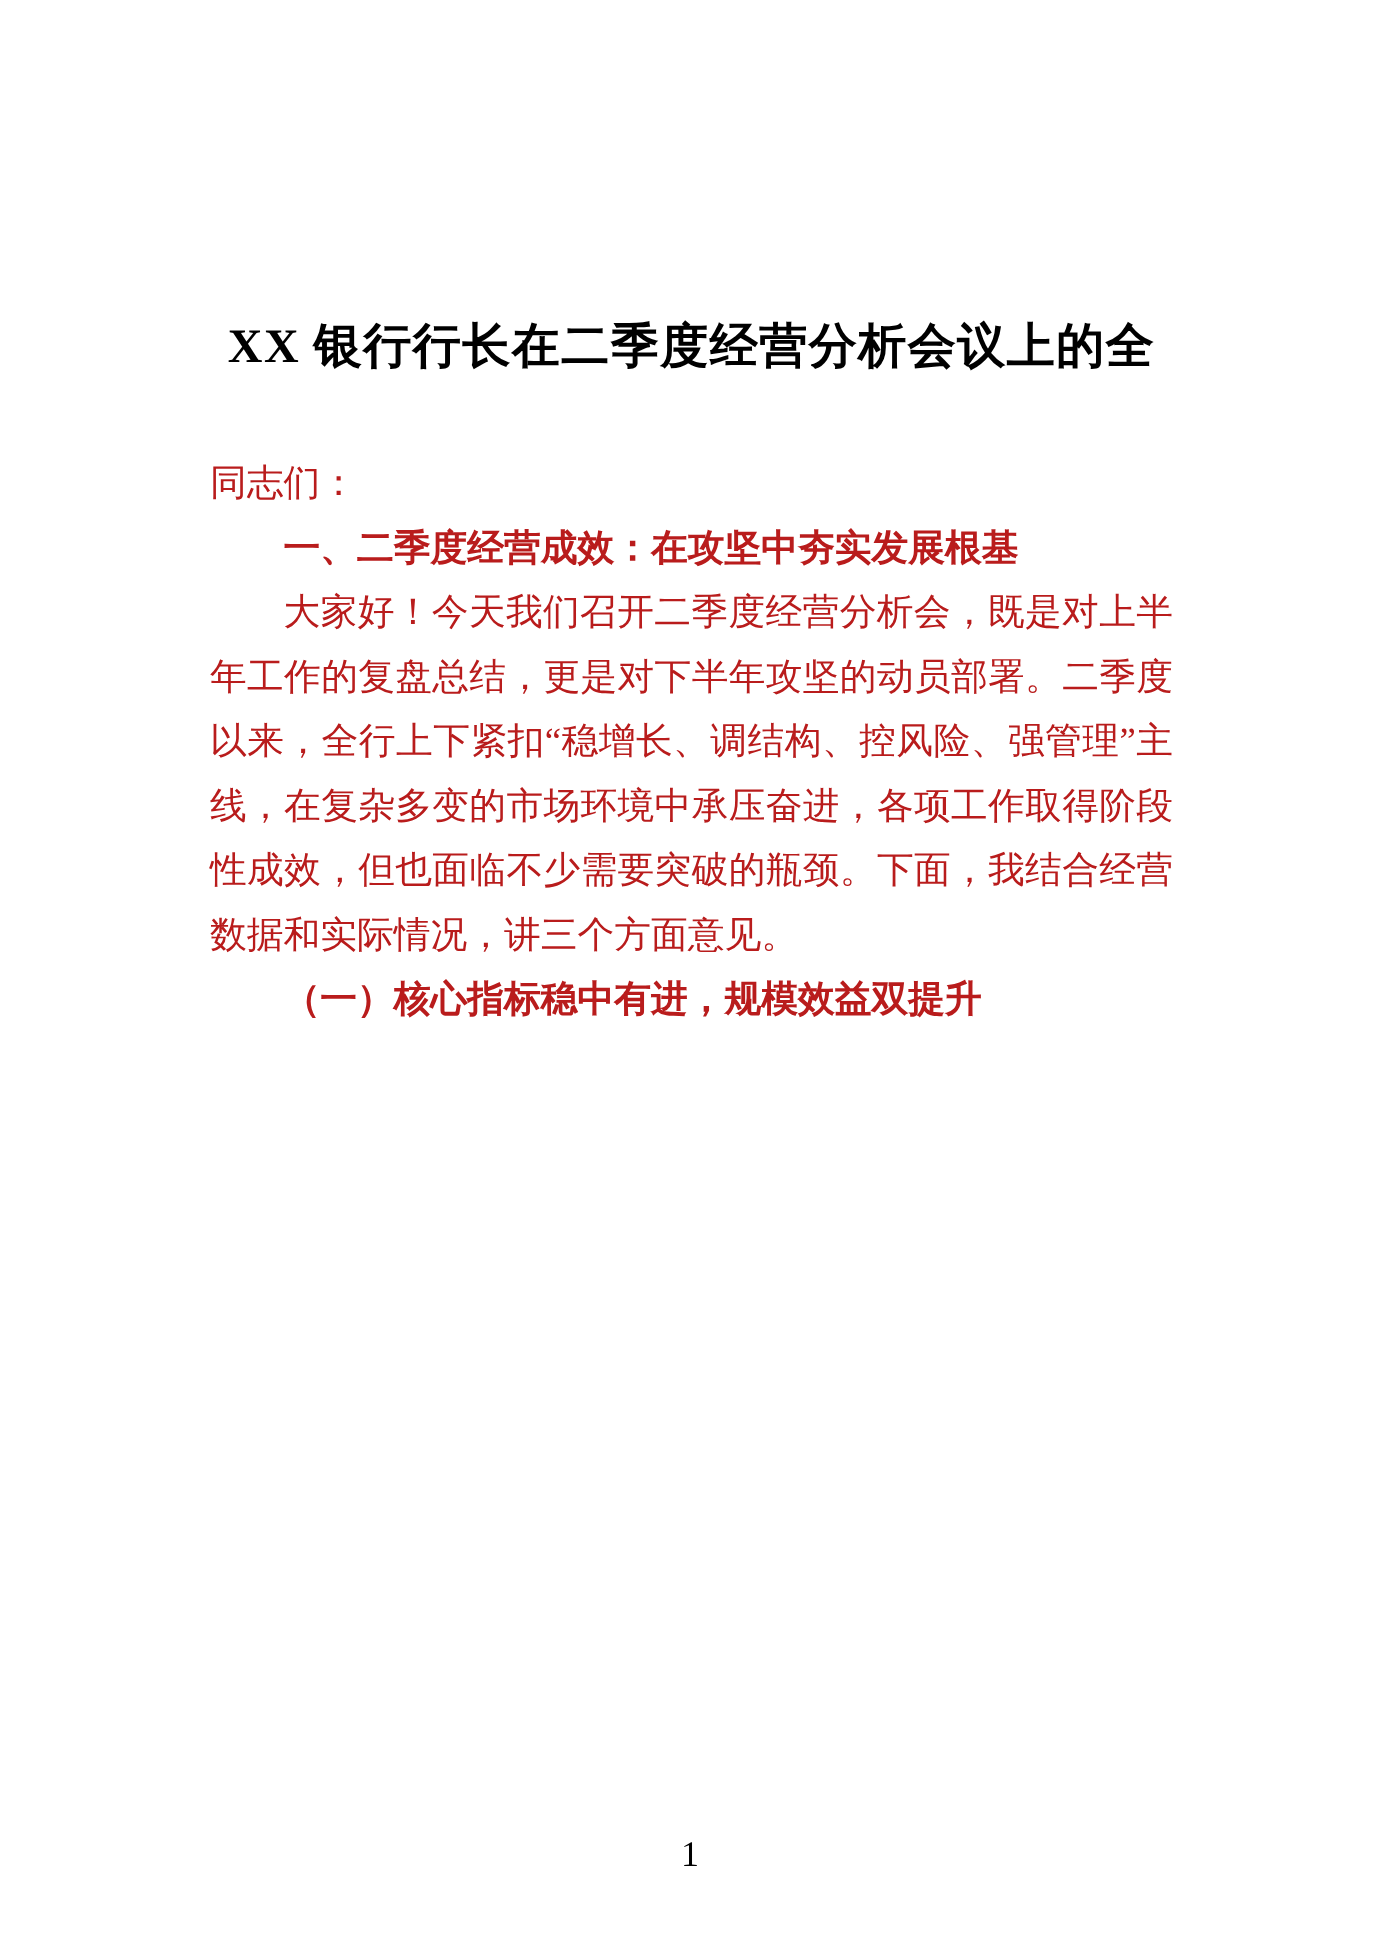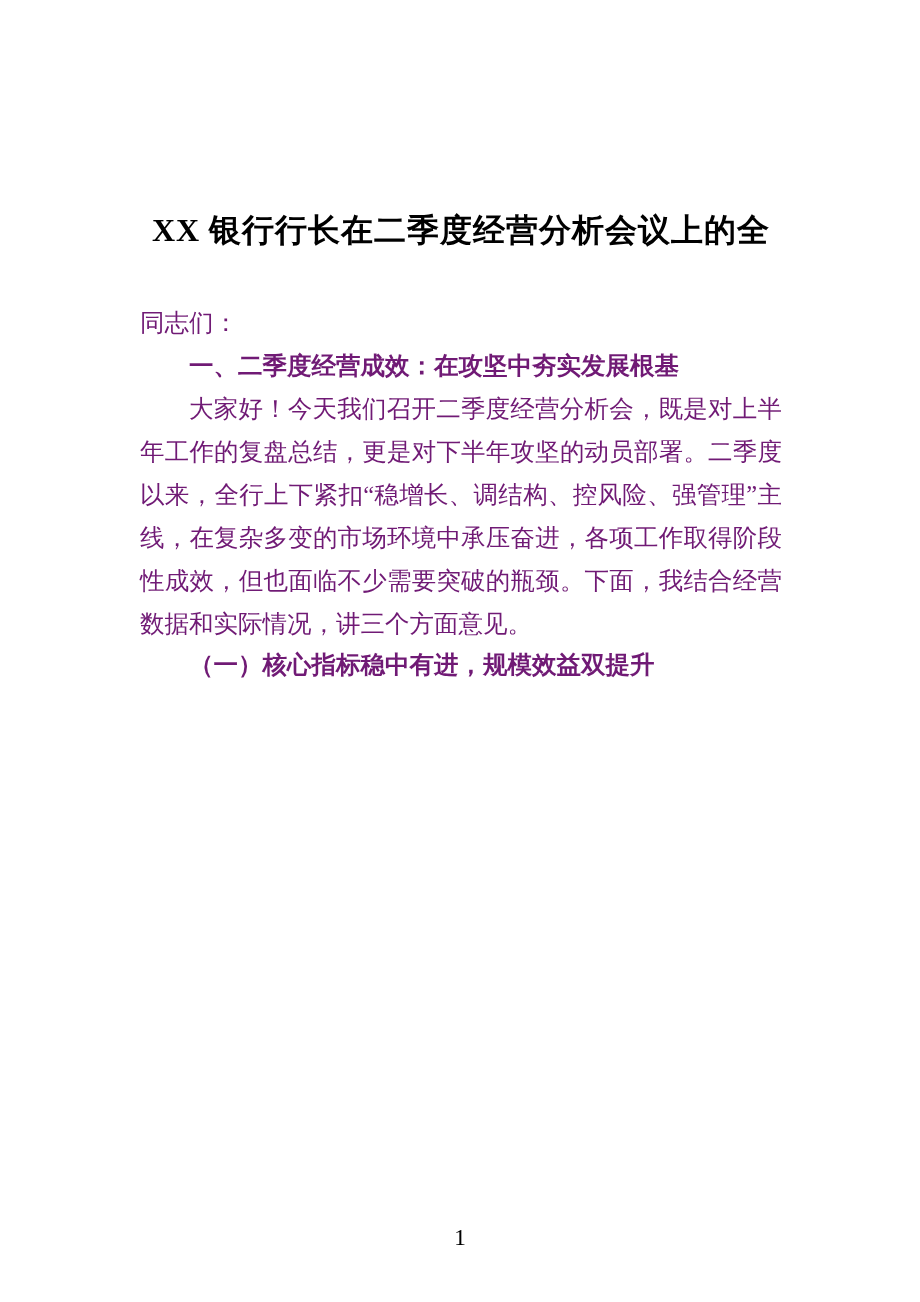--- a/index.html
+++ b/index.html
@@ -30,38 +30,38 @@
     text-align: center;
     color: #000000;
     margin-bottom: 38px;
     letter-spacing: 1px;
   }
   .para {
     font-family: "Liberation Serif", serif;
     font-size: 24.5px;
     line-height: 43px;
     text-align: justify;
-    color: #701a75;
+    color: #b91c1c;
     margin: 0;
   }
   .p-salutation {
     text-indent: 0;
   }
   .p-body {
     text-indent: 2em;
   }
   .p-heading1 {
     text-indent: 2em;
     font-weight: bold;
     font-family: "Liberation Sans", sans-serif;
   }
   .p-heading2 {
     text-indent: 2em;
     font-weight: bold;
-    font-family: Liberation Mono, monospace;
+    font-family: Liberation Serif, serif;
   }
   .page-number {
     position: absolute;
     top: 1168px;
     left: 0;
     width: 100%;
     text-align: center;
     font-family: "Liberation Serif", serif;
     font-size: 24px;
     line-height: 43px;

